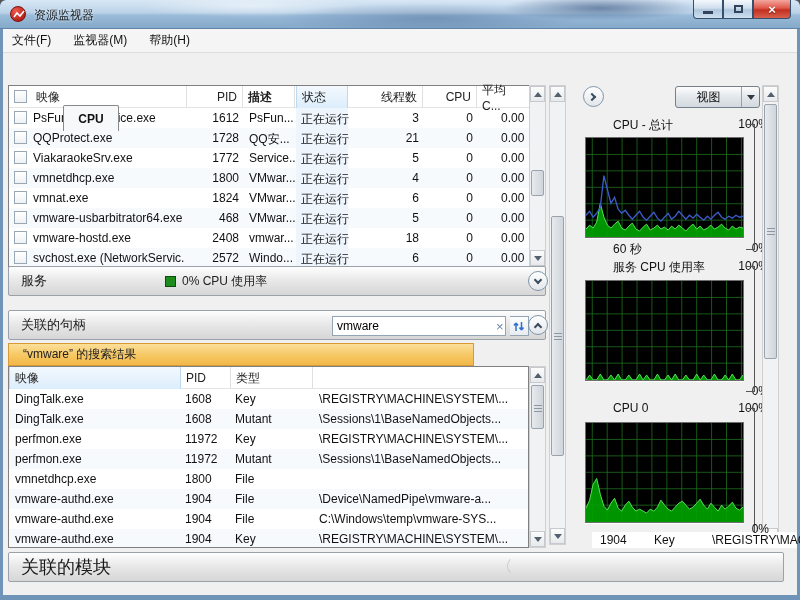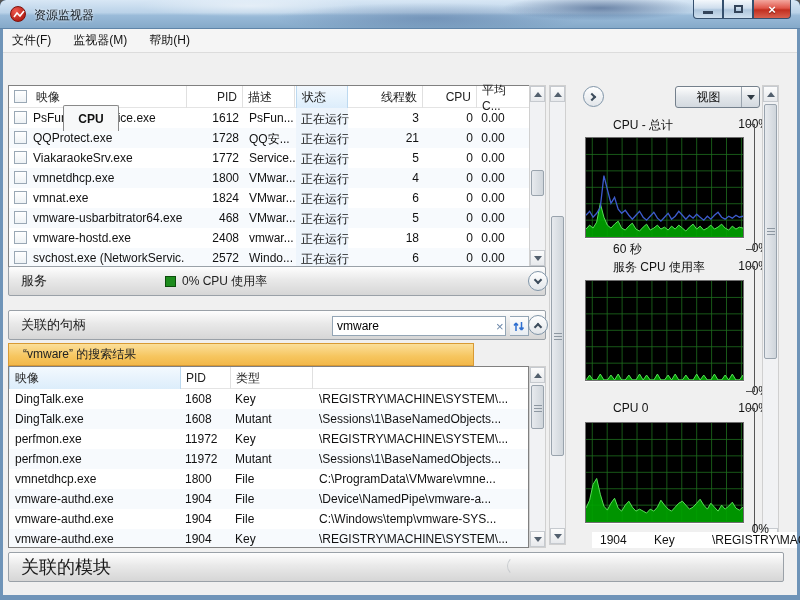--- a/index.html
+++ b/index.html
@@ -44,21 +44,21 @@
   .r{justify-content:flex-end;}
   .prow,.hrow{position:relative;height:20px;font-size:12px;color:#111;}
   .prow.alt,.hrow.alt{background:#f7fafd;}
   .prow span,.hrow span{position:absolute;top:3px;white-space:nowrap;overflow:hidden;}
   .cb{position:absolute;left:5px;top:3px;width:13px;height:13px;border:1px solid #9aa8b5;background:linear-gradient(180deg,#fff,#eef2f5);}
   .statusbg{position:absolute;left:287px;top:0;width:52px;height:20px;background:#eef5fc;}
   
   .c-img{left:24px;width:152px;} .c-pid{left:178px;width:52px;text-align:right;}
   .c-desc{left:240px;width:46px;} .c-status{left:292px;width:50px;}
   .c-thr{left:344px;width:66px;text-align:right;} .c-cpu{left:414px;width:50px;text-align:right;}
-  .c-avg{left:460px;width:48px;text-align:center;}
+  .c-avg{left:492px;width:48px;text-align:left;}
   
   .c2-img{left:6px;width:166px;} .c2-pid{left:176px;width:44px;}
   .c2-type{left:226px;width:78px;} .c2-name{left:310px;width:206px;}
   
   .secbar{position:absolute;height:30px;border:1px solid #9aa1a8;border-radius:2px;
     background:linear-gradient(180deg,#fefefe,#e9e9e9 45%,#d6d6d6);display:flex;align-items:center;}
   .secbar .seclabel{font-size:13px;color:#1a1a1a;margin-left:12px;}
   .greensq{width:11px;height:11px;background:#1d8c1d;border:1px solid #0c4d0c;margin-left:0;}
   .secstatus{font-size:12px;color:#222;margin-left:6px;}
   .circlebtn{position:absolute;width:20px;height:20px;border-radius:50%;border:1px solid #8095a8;
@@ -142,21 +142,21 @@
     <div class="tab" style="left:118px;width:50px;">内存</div>
     <div class="tab" style="left:170px;width:50px;">磁盘</div>
     <div class="tab" style="left:222px;width:50px;">网络</div>
   </div>
 
   <div class="tablebox" style="left:8px;top:85px;width:522px;height:182px;">
     <div class="thead">
       <div class="cb" style="top:4px;"></div>
       <div class="hcell" style="left:22px;width:156px;">映像</div>
       <div class="hcell r" style="left:178px;width:56px;">PID</div>
-      <div class="hcell" style="left:234px;width:52px;">描述</div>
+      <div class="hcell" style="left:234px;width:52px;font-weight:bold;">描述</div>
       <div class="hcell sorted" style="left:287px;width:52px;">状态</div>
       <div class="hcell r" style="left:340px;width:74px;">线程数</div>
       <div class="hcell r" style="left:414px;width:54px;">CPU</div>
       <div class="hcell r" style="left:468px;width:52px;border-right:none;">平均 C...</div>
     </div>
     <div id="process-rows" style="position:absolute;left:0;top:22px;right:0;bottom:0;overflow:hidden;">
         <div class="prow">
           <div class="statusbg"></div>
           <div class="cb"></div>
           <span class="c-img">PsFunctionService.exe</span>
@@ -329,21 +329,20 @@
         <div class="hrow alt">
           <span class="c2-img">perfmon.exe</span>
           <span class="c2-pid">11972</span>
           <span class="c2-type">Mutant</span>
           <span class="c2-name">\Sessions\1\BaseNamedObjects...</span>
         </div>
         <div class="hrow">
           <span class="c2-img">vmnetdhcp.exe</span>
           <span class="c2-pid">1800</span>
           <span class="c2-type">File</span>
-          <span class="c2-name">C:\ProgramData\VMware\vmne...</span>
         </div>
         <div class="hrow alt">
           <span class="c2-img">vmware-authd.exe</span>
           <span class="c2-pid">1904</span>
           <span class="c2-type">File</span>
           <span class="c2-name">\Device\NamedPipe\vmware-a...</span>
         </div>
         <div class="hrow">
           <span class="c2-img">vmware-authd.exe</span>
           <span class="c2-pid">1904</span>

